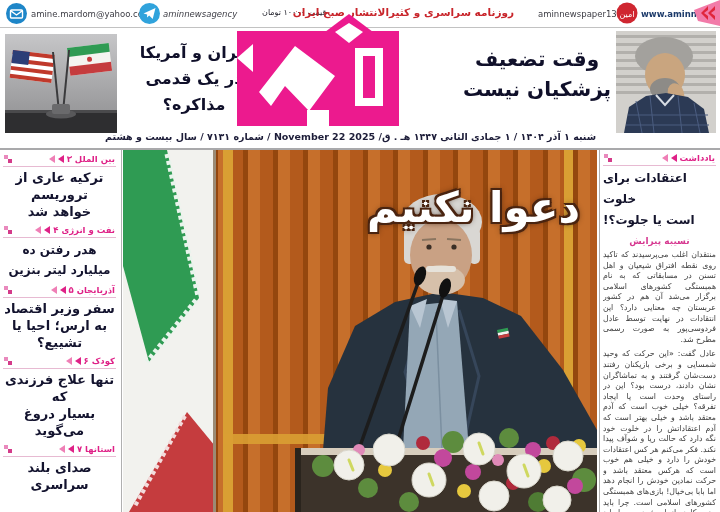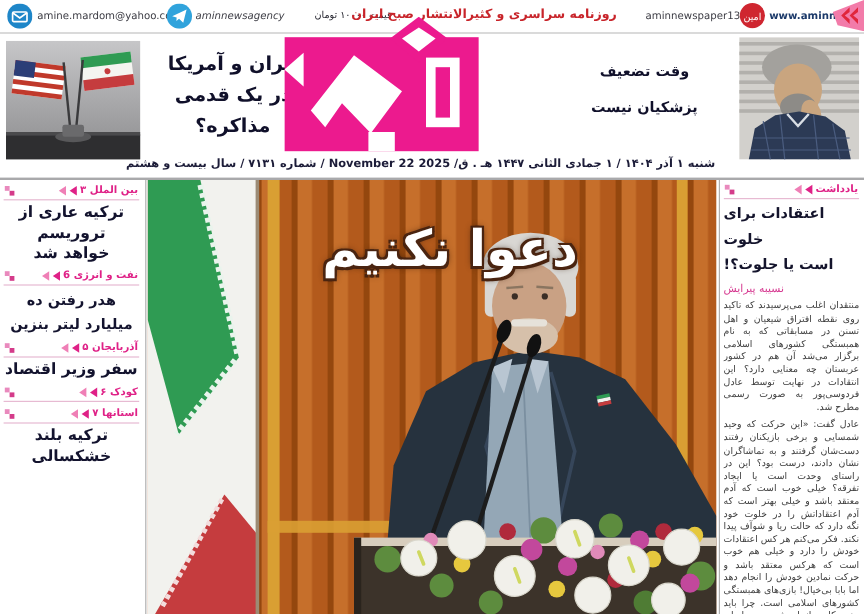--- a/index.html
+++ b/index.html
@@ -13,45 +13,45 @@
   .tb-price{font-size:8px;color:#22222c;direction:rtl;}
   .tb-tagline{font-size:10.5px;font-weight:bold;color:#c8242a;direction:rtl;white-space:nowrap;}
   .insta{width:16px;height:16px;border-radius:4px;position:relative;
          background:linear-gradient(45deg,#7b2bbf 0%,#d62976 55%,#fa9f47 100%);}
   .insta::before{content:"";position:absolute;left:4px;top:4px;width:6px;height:6px;border:1.5px solid #fff;border-radius:50%;}
   .insta::after{content:"";position:absolute;right:2.5px;top:2.5px;width:2px;height:2px;background:#fff;border-radius:50%;}
   .rule{background:#c2c2c2;}
   
   .story-head{direction:rtl;text-align:center;font-weight:bold;color:#10102a;}
   .story-left{font-size:16px;line-height:26px;}
-  .story-right{font-size:12px;line-height:30px;}
+  .story-right{font-size:20px;line-height:30px;}
   .dateline{direction:rtl;font-size:9.5px;font-weight:bold;color:#1c1c38;text-align:start;white-space:nowrap;}
   .srorly{position:absolute;width:1px;height:1px;overflow:hidden;clip:rect(0 0 0 0);}
   
   .kicker{height:14px;display:flex;direction:rtl;align-items:center;gap:3px;
           border-bottom:1px solid #e7bad2;padding:0 1px;margin-bottom:2px;}
   .kicker .k-label{font-size:8.5px;font-weight:bold;color:#df2187;white-space:nowrap;}
   .tri{width:0;height:0;border-top:4px solid transparent;border-bottom:4px solid transparent;
        border-right:6px solid #df2187;display:inline-block;}
   .tri2{border-right-color:#ef7fb6;}
   .checksq{position:relative;width:8px;height:8px;margin-inline-start:auto;display:inline-block;}
   .checksq::before{content:"";position:absolute;left:0;top:0;width:4px;height:4px;background:#e989bd;}
   .checksq::after{content:"";position:absolute;left:4px;top:4px;width:4px;height:4px;background:#d43b8a;}
   
   #sidebar{left:0;top:151px;width:119px;height:361px;overflow:hidden;padding:1px 3px;box-sizing:border-box;}
   .sb-item{margin-bottom:3px;}
   .sb-head{direction:rtl;text-align:center;font-weight:bold;color:#13132e;font-size:13px;line-height:17px;}
   .sb-head.big{font-size:12px;line-height:20px;}
   
-  #photo-headline{direction:rtl;text-align:center;font-weight:bold;font-size:42px;color:#ffffff;
+  #photo-headline{direction:rtl;text-align:right;font-weight:bold;font-size:42px;color:#ffffff;
      text-shadow:2px 2px 0 #4a2410,-2px 2px 0 #4a2410,2px -2px 0 #4a2410,-2px -2px 0 #4a2410,0 0 6px #33190a;}
   
   #note-col{left:603px;top:151px;width:113px;height:369px;overflow:hidden;}
   .note-title{direction:rtl;text-align:left;font-weight:bold;font-size:12px;line-height:21px;color:#14142c;}
-  .note-author{direction:rtl;text-align:left;font-weight:normal;font-size:9px;color:#d63890;margin:5px 0 4px;}
+  .note-author{direction:rtl;text-align:center;font-weight:bold;font-size:9px;color:#d63890;margin:5px 0 4px;}
   .note-body p{direction:rtl;text-align:justify;font-size:7.8px;line-height:10.6px;color:#3c3c3c;margin:0 0 4px;}
 </style>
 </head>
 <body>
 
 <div id="page">
 
   
   <div class="abs" style="left:6px;top:3px;">
     <svg width="21" height="21" viewBox="0 0 21 21">
@@ -203,58 +203,63 @@
           <span class="tri tri2"></span>
           <span class="checksq"></span>
         </div>
       <div class="sb-head">
           <div>ترکیه عاری از تروریسم</div>
           <div>خواهد شد</div>
         </div>
     </div>
     <div class="sb-item">
       <div class="kicker">
-          <span class="k-label">نفت و انرژی 6</span>
+          <span class="k-label">نفت و انرژی ۴</span>
           <span class="tri"></span>
           <span class="tri tri2"></span>
           <span class="checksq"></span>
         </div>
       <div class="sb-head big">
           <div>هدر رفتن ده</div>
           <div>میلیارد لیتر بنزین</div>
         </div>
     </div>
     <div class="sb-item">
       <div class="kicker">
           <span class="k-label">آذربایجان ۵</span>
           <span class="tri"></span>
           <span class="tri tri2"></span>
           <span class="checksq"></span>
         </div>
       <div class="sb-head">
           <div>سفر وزیر اقتصاد</div>
+          <div>به ارس؛ احیا یا تشییع؟</div>
         </div>
     </div>
     <div class="sb-item">
       <div class="kicker">
           <span class="k-label">کودک ۶</span>
           <span class="tri"></span>
           <span class="tri tri2"></span>
           <span class="checksq"></span>
         </div>
+      <div class="sb-head">
+          <div>تنها علاج فرزندی که</div>
+          <div>بسیار دروغ می‌گوید</div>
+        </div>
     </div>
     <div class="sb-item">
       <div class="kicker">
           <span class="k-label">استانها ۷</span>
           <span class="tri"></span>
           <span class="tri tri2"></span>
           <span class="checksq"></span>
         </div>
       <div class="sb-head">
-          <div>ترکیه بلند خشکسالی</div>
+          <div>صدای بلند سراسری</div>
         </div>
     </div>
 
   </div>
 
   <div class="abs rule" style="left:121px;top:150px;width:1px;height:362px;background:#b0b0b0;"></div>
 
   
   <div class="abs" style="left:123px;top:150px;">
     <svg width="474" height="362" viewBox="0 0 474 362">

